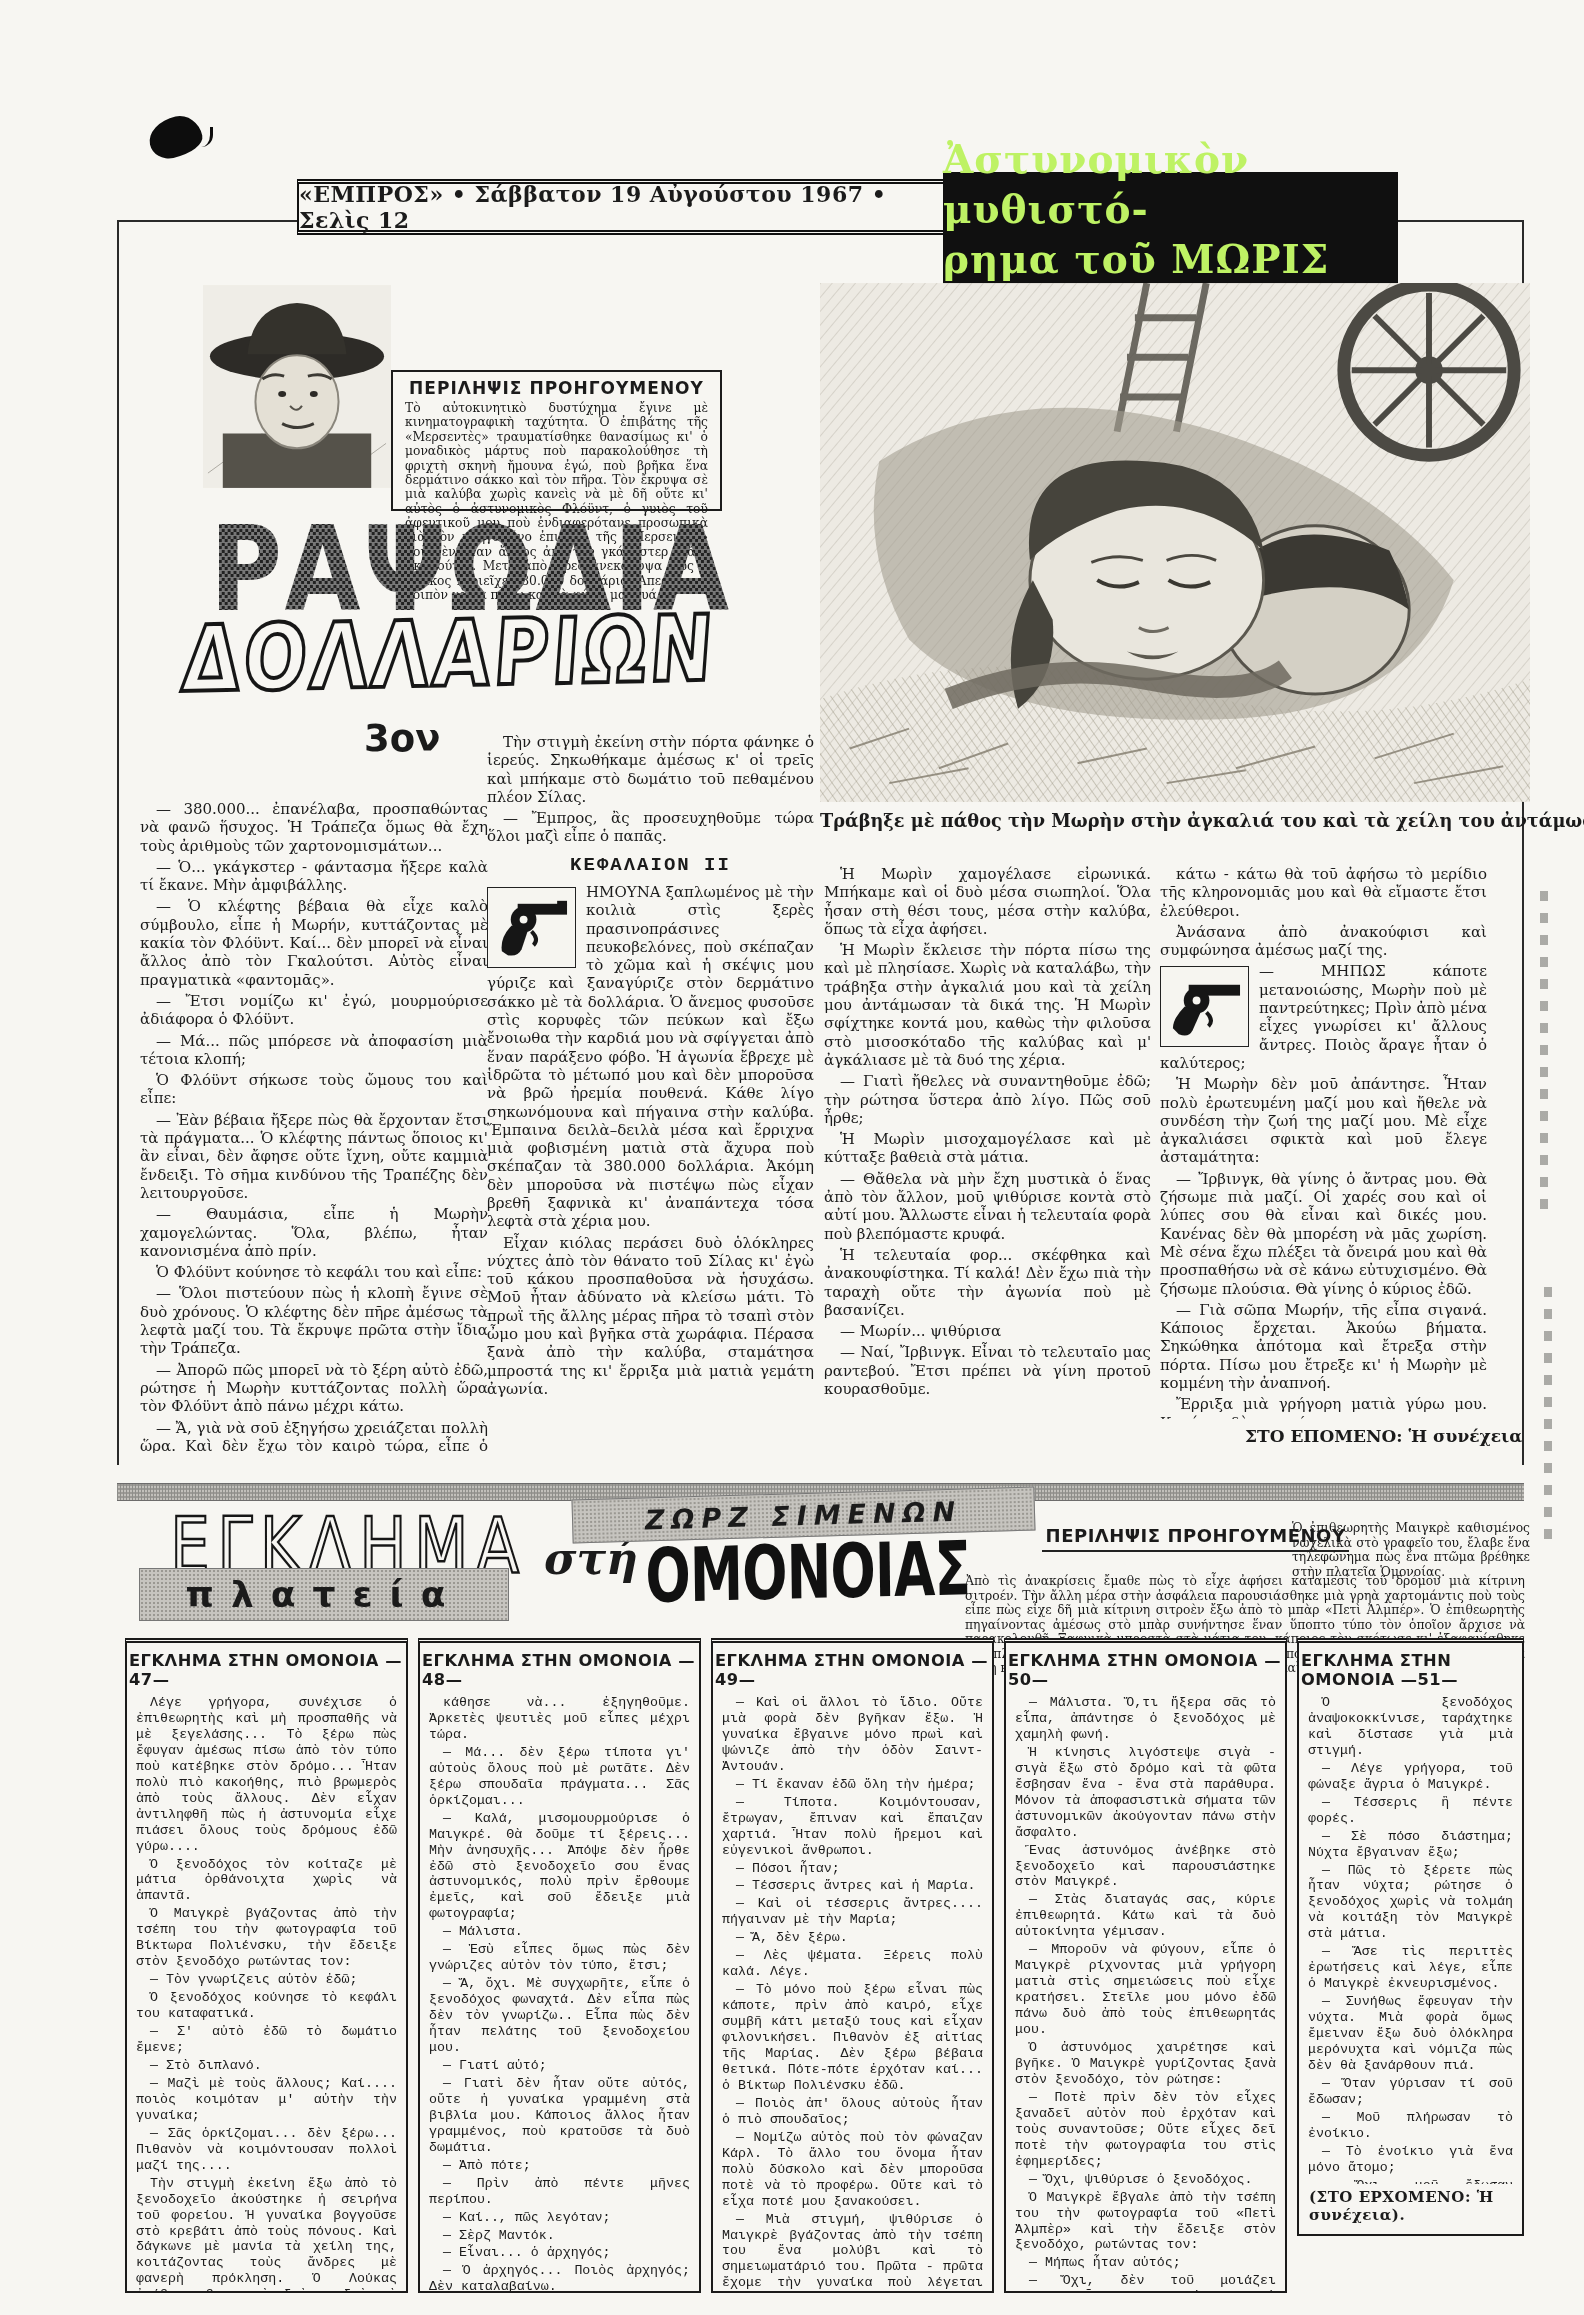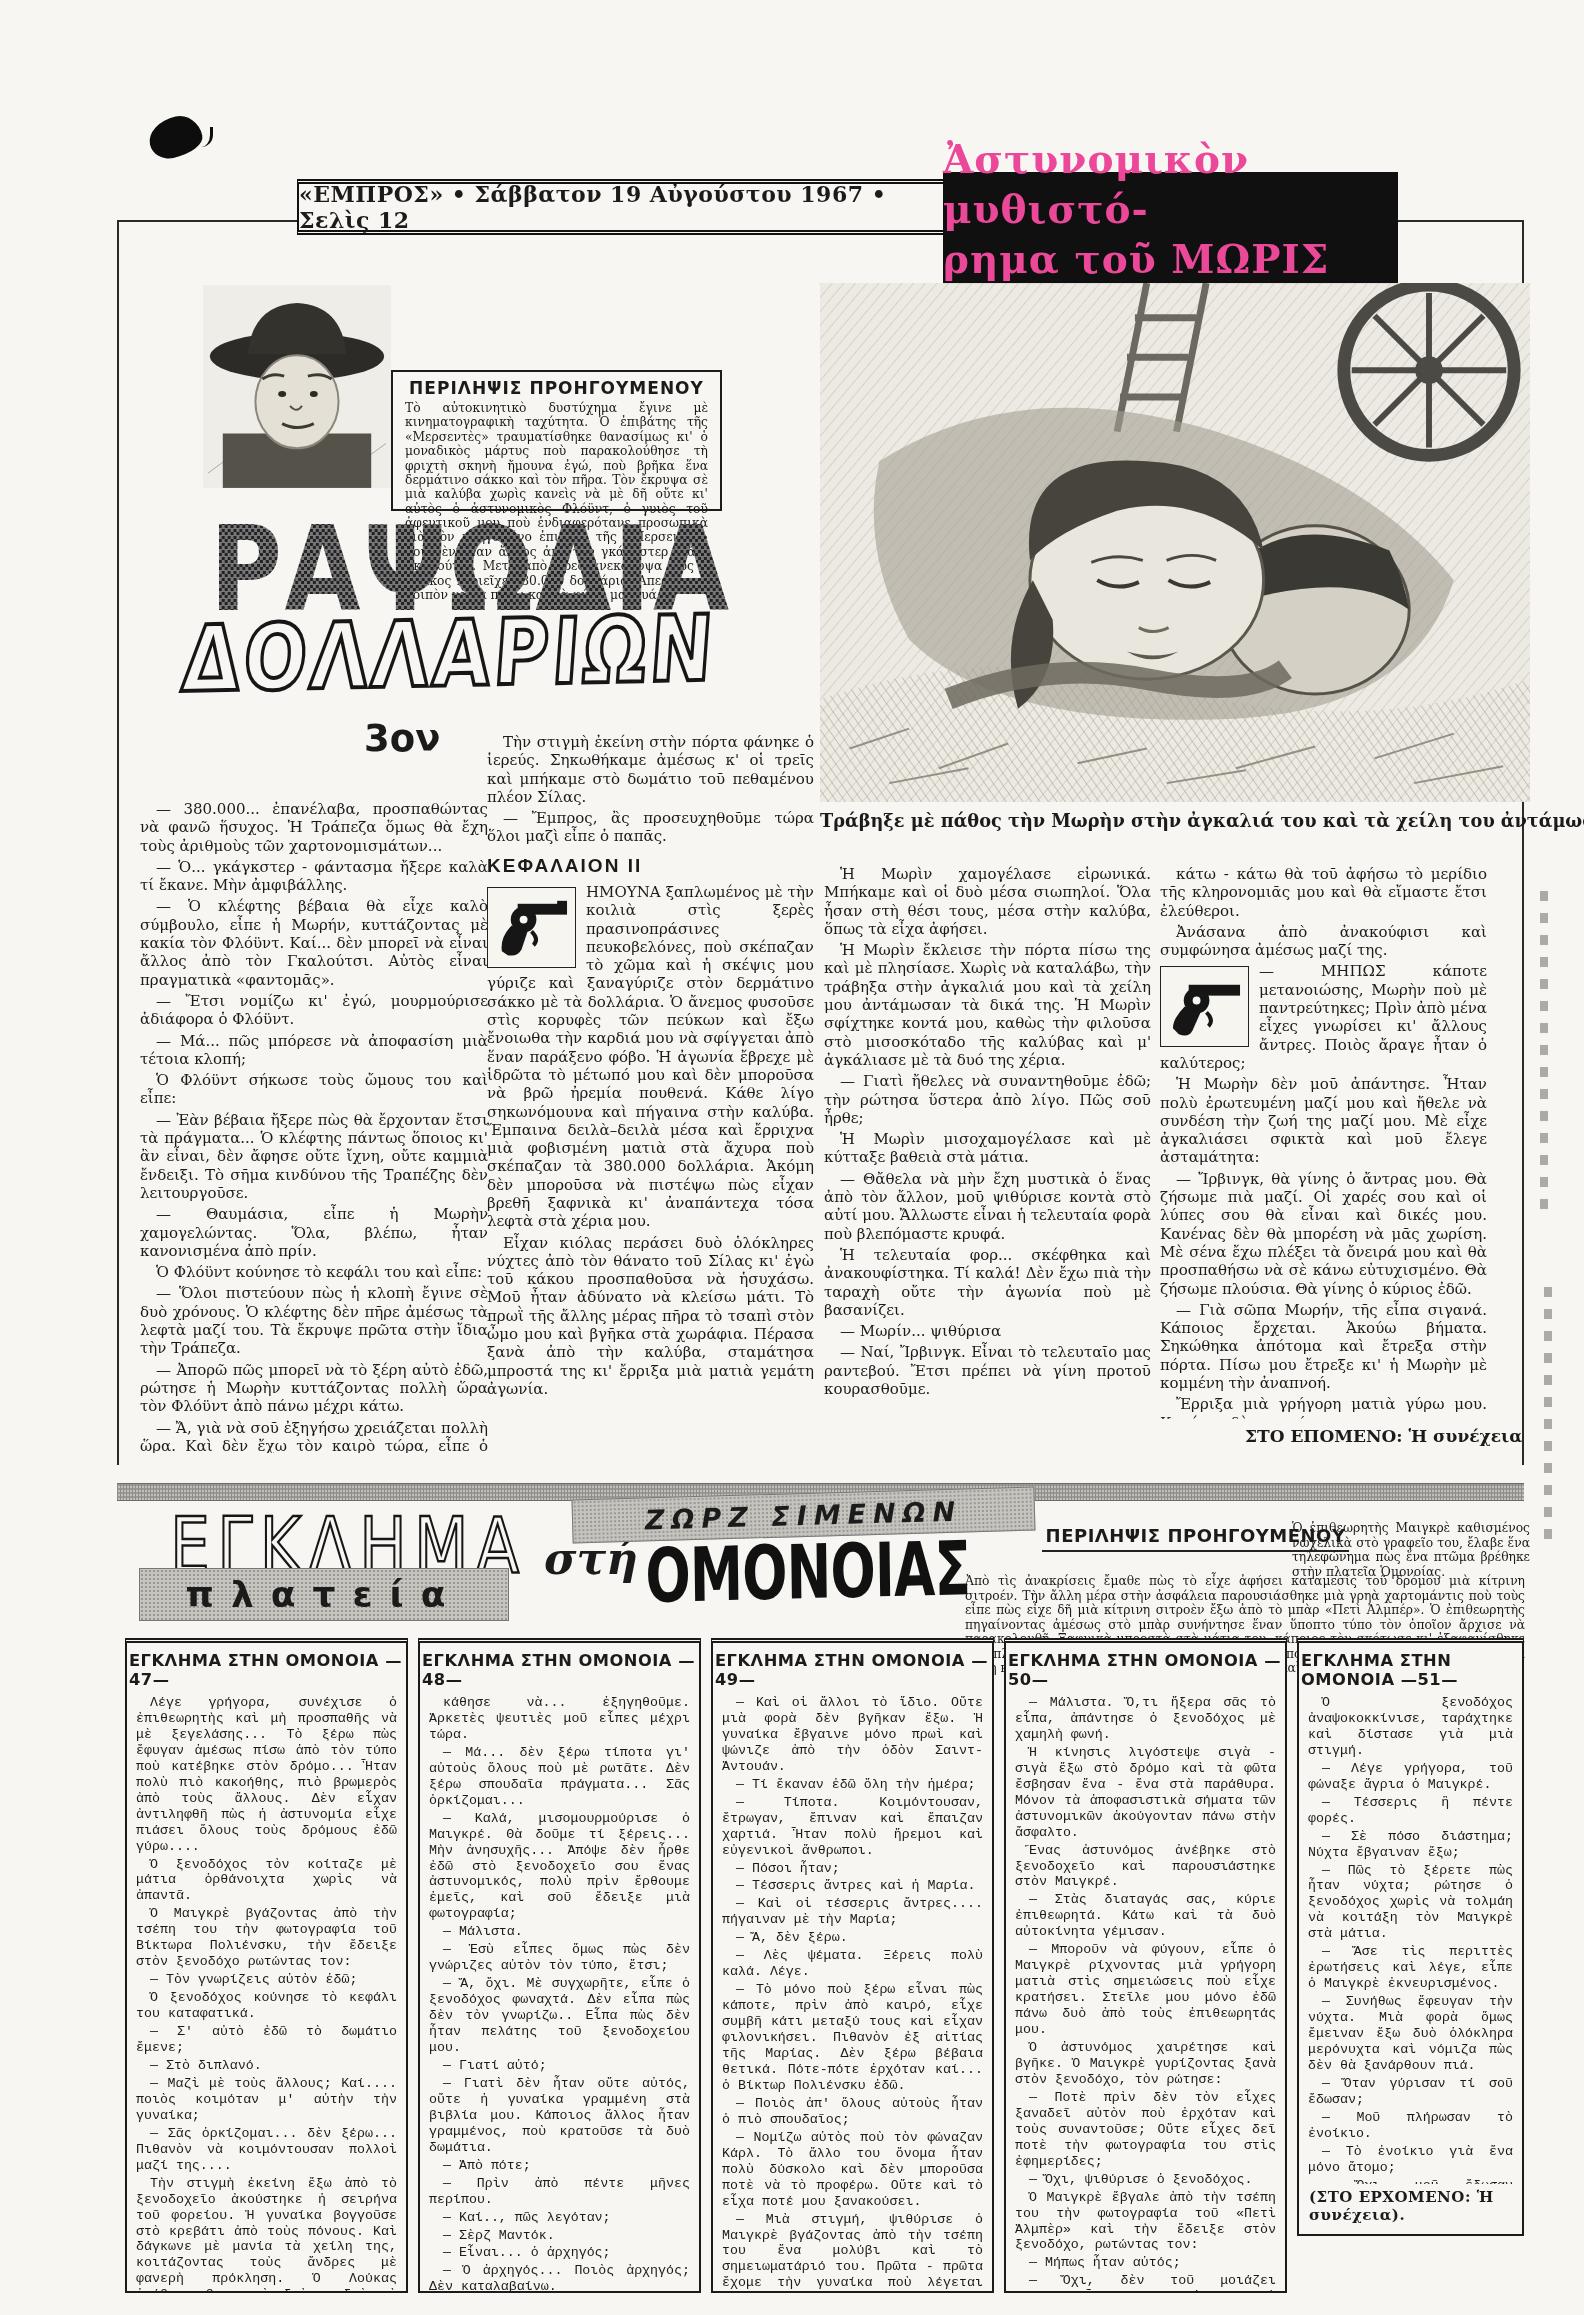--- a/index.html
+++ b/index.html
@@ -14,21 +14,21 @@
   .edge-dashes{width:8px;background:repeating-linear-gradient(180deg,#8a8a86 0 10px,transparent 10px 22px);opacity:.7;}
   
   .frame-top{left:117px;top:220px;width:1407px;height:0;border-top:2px solid #2a2a2a;}
   .frame-left{left:117px;top:220px;width:0;height:1245px;border-left:2px solid #2a2a2a;}
   .frame-right{left:1522px;top:220px;width:0;height:1245px;border-left:2px solid #2a2a2a;}
   
   .masthead{left:297px;top:179px;width:645px;height:46px;background:#f7f6f2;
             border-top:5px double #111;border-bottom:5px double #111;border-left:2px solid #111;border-right:2px solid #111;
             display:flex;align-items:center;font-weight:bold;font-size:22px;letter-spacing:0.5px;}
   
-  .banner{left:943px;top:172px;width:455px;height:125px;background:#101010;color:#ec4899;
+  .banner{left:943px;top:172px;width:455px;height:125px;background:#101010;color:#bef264;
           display:flex;flex-direction:column;align-items:center;justify-content:center;
           font-weight:bold;font-size:39px;line-height:1.28;letter-spacing:1px;}
   
   .portrait{left:203px;top:285px;width:188px;height:203px;}
   
   .sumbox{left:391px;top:370px;width:331px;height:141px;border:2px solid #1c1c1c;
           padding:6px 12px 4px;box-sizing:border-box;background:#f7f6f2;}
   .sumbox h3{margin:0 0 3px;text-align:center;font-family:"DejaVu Sans","Liberation Sans",sans-serif;
              font-size:17px;letter-spacing:1px;}
   .sumbox p{margin:0;font-size:12.3px;line-height:1.17;text-align:justify;}
@@ -48,21 +48,21 @@
   .illus{left:820px;top:283px;width:710px;height:519px;}
   .caption{left:820px;top:810px;width:708px;text-align:center;font-weight:bold;font-size:18.3px;
            white-space:nowrap;transform:scaleX(.97);transform-origin:left top;}
   
   .ncol{font-size:15px;line-height:1.22;text-align:justify;overflow:hidden;}
   .ncol p{margin:0 0 3px;text-indent:16px;}
   .nc1{left:140px;top:800px;width:348px;height:653px;}
   .nc2{left:487px;top:733px;width:327px;height:721px;}
   .nc3{left:824px;top:865px;width:327px;height:588px;}
   .nc4{left:1160px;top:865px;width:327px;height:554px;}
-  .chapter{font-family:Liberation Sans, sans-serif;
+  .chapter{text-align:center;font-family:Liberation Mono, monospace;
            font-weight:bold;font-size:19px;letter-spacing:2px;margin:8px 0 6px;}
   .gunbox{float:left;width:87px;height:79px;border:1px solid #222;margin:4px 10px 2px 0;background:#f7f6f2;}
   .novel-ending{left:1245px;top:1426px;font-weight:bold;font-size:17px;}
   
   .torn{left:117px;top:1483px;width:1407px;height:16px;
         background:repeating-linear-gradient(90deg,#7c7c78 0 1px,transparent 1px 3px),
                    repeating-linear-gradient(0deg,#b9b7b2 0 2px,#8d8b86 2px 4px);
         border-top:1px solid #555;border-bottom:1px solid #555;opacity:.85;}
   
   .egklima{left:170px;top:1501px;font-family:"DejaVu Sans","Liberation Sans",sans-serif;

